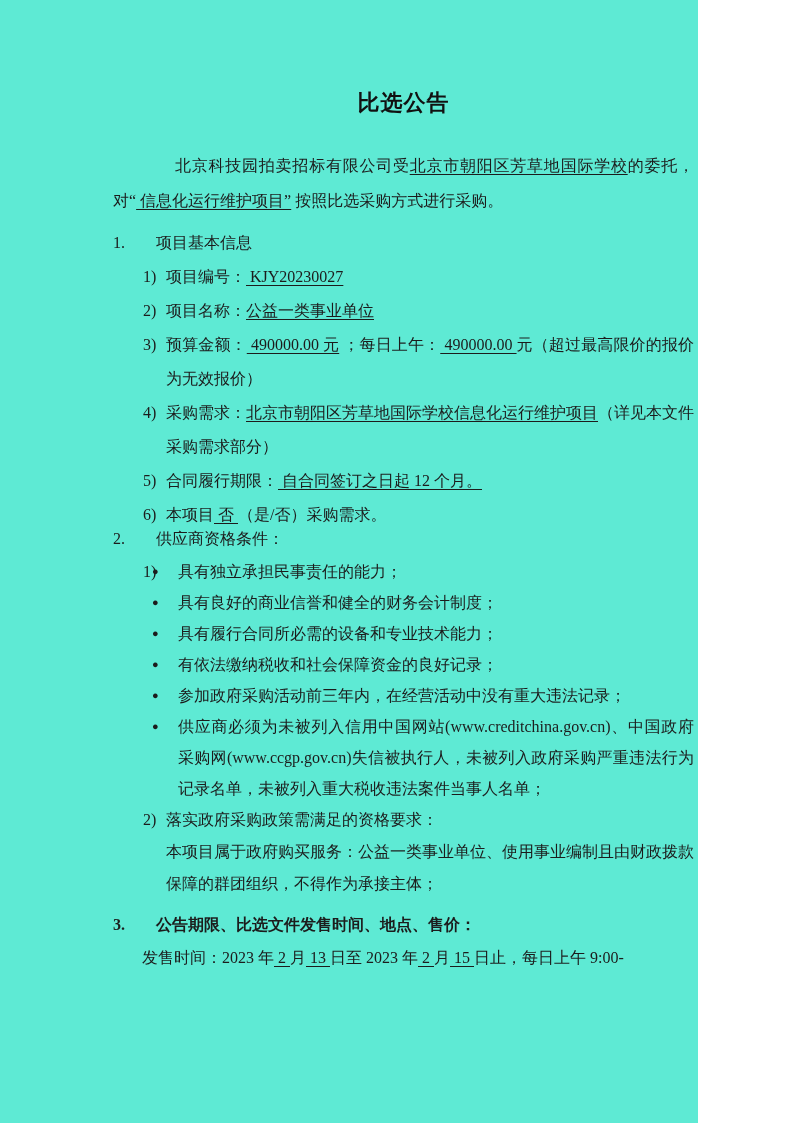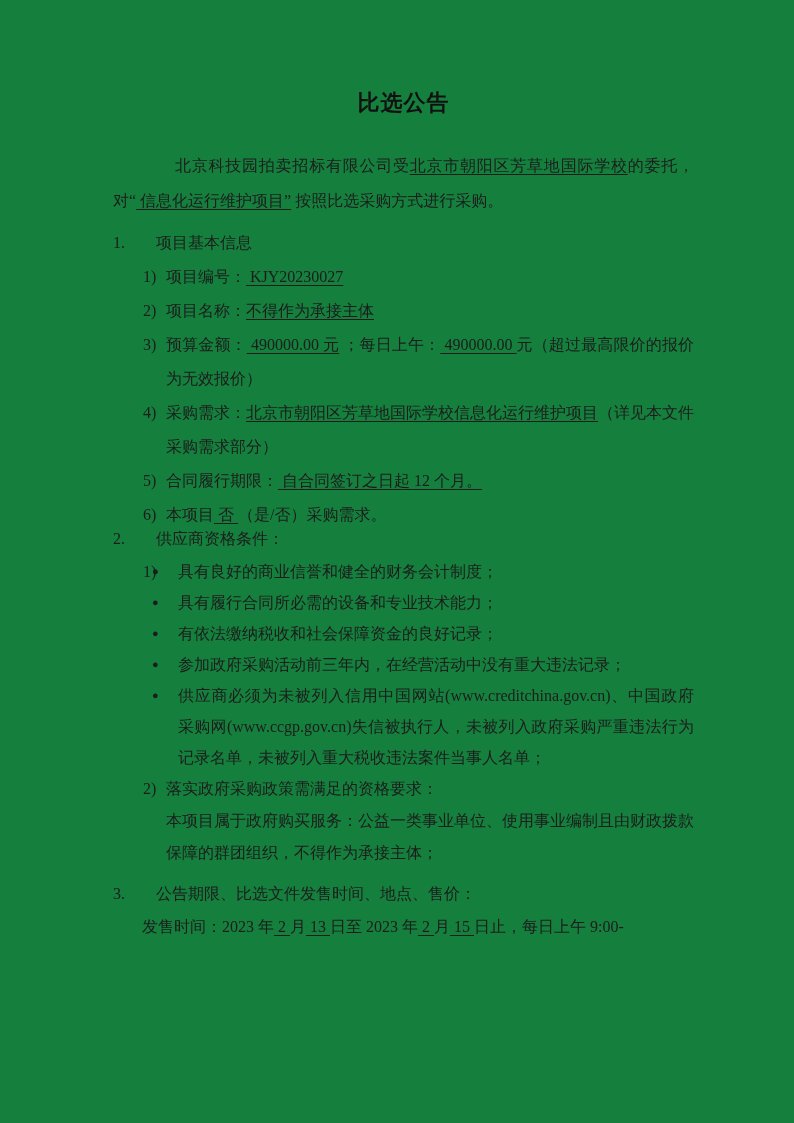--- a/index.html
+++ b/index.html
@@ -4,22 +4,22 @@
 <style>
   * { margin: 0; padding: 0; box-sizing: border-box; }
   html, body { background: #ffffff; }
   body {
     width: 794px; height: 1123px;
     font-family: "Liberation Serif", "DejaVu Serif", serif;
     color: #1c1c1c;
   }
   .page {
     position: relative;
-    width: 794px; height: 1123px;
-    background: #15803d;
+    width: 698px; height: 1123px;
+    background: #5eead4;
     overflow: hidden;
   }
   .content {
     position: absolute;
     left: 113px; top: 87px;
     width: 581px;
     font-size: 16px;
   }
   .title {
     font-family: "Liberation Sans", "DejaVu Sans", sans-serif;
@@ -33,21 +33,21 @@
   }
   .intro {
     line-height: 35px;
     text-align: justify;
     text-indent: 62px;
     margin: 0 0 8px 0;
   }
   .sec-head { line-height: 34px; }
   .sec-head .secnum { display: inline-block; width: 43px; }
   .sec-head.s2 { margin-top: -10px; }
-  .sec-head.s3 { margin-top: 8px; }
+  .sec-head.s3 { margin-top: 8px; font-weight: bold; }
   .l2 {
     position: relative;
     margin-left: 53px;
     line-height: 34px;
     text-align: justify;
   }
   .l2 .inum { position: absolute; left: -23px; top: 0; }
   .l2.compact { line-height: 32px; }
   .sub {
     margin-left: 53px;
@@ -85,35 +85,35 @@
   <div class="content">
 
     <h1 class="title">比选公告</h1>
 
     <p class="intro"><span>北京科技园拍卖招标有限公司受</span><span class="u">北京市朝阳区芳草地国际学校</span><span>的委托，对</span><span>“</span><span class="u"> 信息化运行维护项目”</span><span> 按照比选采购方式进行采购。</span></p>
 
     <div class="sec-head"><span class="secnum">1.</span><span>项目基本信息</span></div>
 
     <div class="l2"><span class="inum">1)</span><span>项目编号：</span><span class="u"> KJY20230027</span></div>
 
-    <div class="l2"><span class="inum">2)</span><span>项目名称：</span><span class="u">不得作为承接主体</span></div>
+    <div class="l2"><span class="inum">2)</span><span>项目名称：</span><span class="u">公益一类事业单位</span></div>
 
     <div class="l2"><span class="inum">3)</span><span>预算金额：</span><span class="u"> 490000.00 元</span><span> ；每日上午：</span><span class="u"> 490000.00 </span><span>元（超过最高限价的报价为无效报价）</span></div>
 
     <div class="l2"><span class="inum">4)</span><span>采购需求：</span><span class="u">北京市朝阳区芳草地国际学校信息化运行维护项目</span><span>（详见本文件采购需求部分）</span></div>
 
     <div class="l2"><span class="inum">5)</span><span>合同履行期限：</span><span class="u"> 自合同签订之日起 12 个月。 </span></div>
 
     <div class="l2"><span class="inum">6)</span><span>本项目</span><span class="u"> 否 </span><span>（是/否）采购需求。</span></div>
 
     <div class="sec-head s2"><span class="secnum">2.</span><span>供应商资格条件：</span></div>
 
     <div class="l2 compact"><span class="inum">1)</span></div>
 
-    <div class="bullet-item"><span class="bullet-mark">●</span></div>
+    <div class="bullet-item"><span class="bullet-mark">●</span><span>具有独立承担民事责任的能力；</span></div>
     <div class="bullet-item"><span class="bullet-mark">●</span><span>具有良好的商业信誉和健全的财务会计制度；</span></div>
     <div class="bullet-item"><span class="bullet-mark">●</span><span>具有履行合同所必需的设备和专业技术能力；</span></div>
     <div class="bullet-item"><span class="bullet-mark">●</span><span>有依法缴纳税收和社会保障资金的良好记录；</span></div>
     <div class="bullet-item"><span class="bullet-mark">●</span><span>参加政府采购活动前三年内，在经营活动中没有重大违法记录；</span></div>
     <div class="bullet-item"><span class="bullet-mark">●</span><span>供应商必须为未被列入信用中国网站(www.creditchina.gov.cn)、中国政府采购网(www.ccgp.gov.cn)失信被执行人，未被列入政府采购严重违法行为记录名单，未被列入重大税收违法案件当事人名单；</span></div>
 
     <div class="l2 compact"><span class="inum">2)</span><span>落实政府采购政策需满足的资格要求：</span></div>
 
 
     <div class="sub"><span>本项目属于政府购买服务：公益一类事业单位、使用事业编制且由财政拨款保障的群团组织，不得作为承接主体；</span></div>

